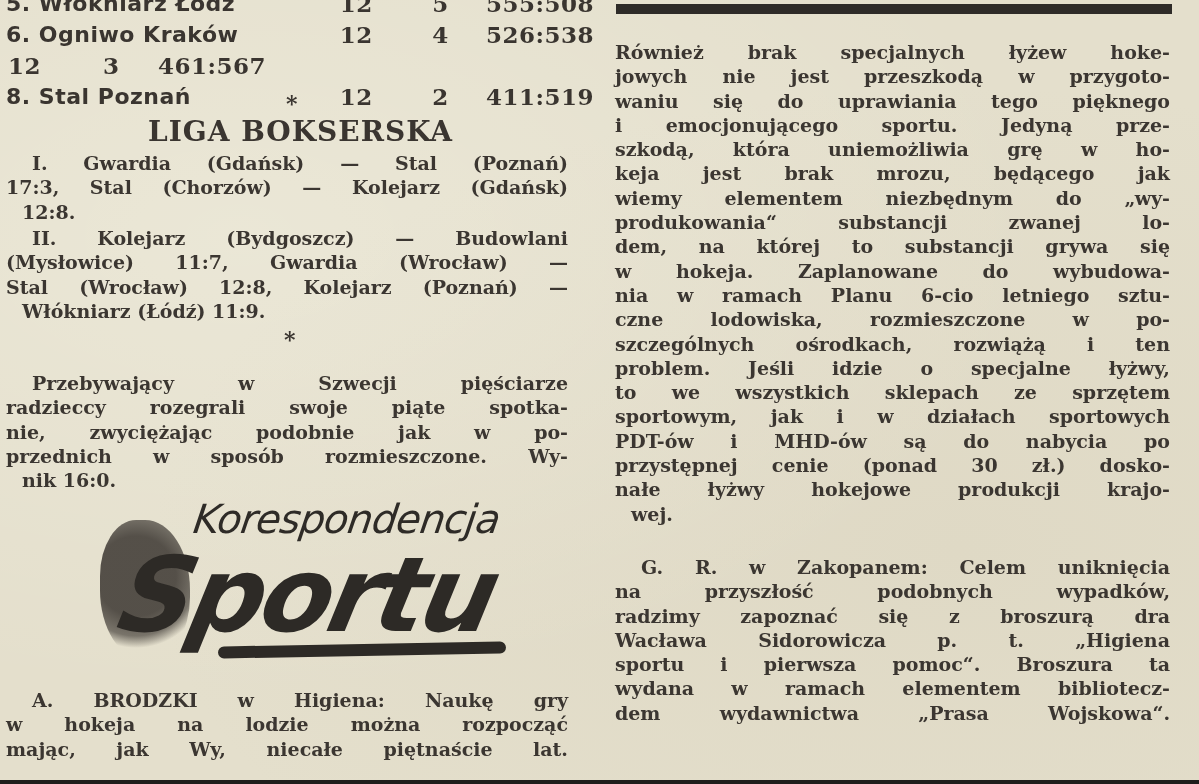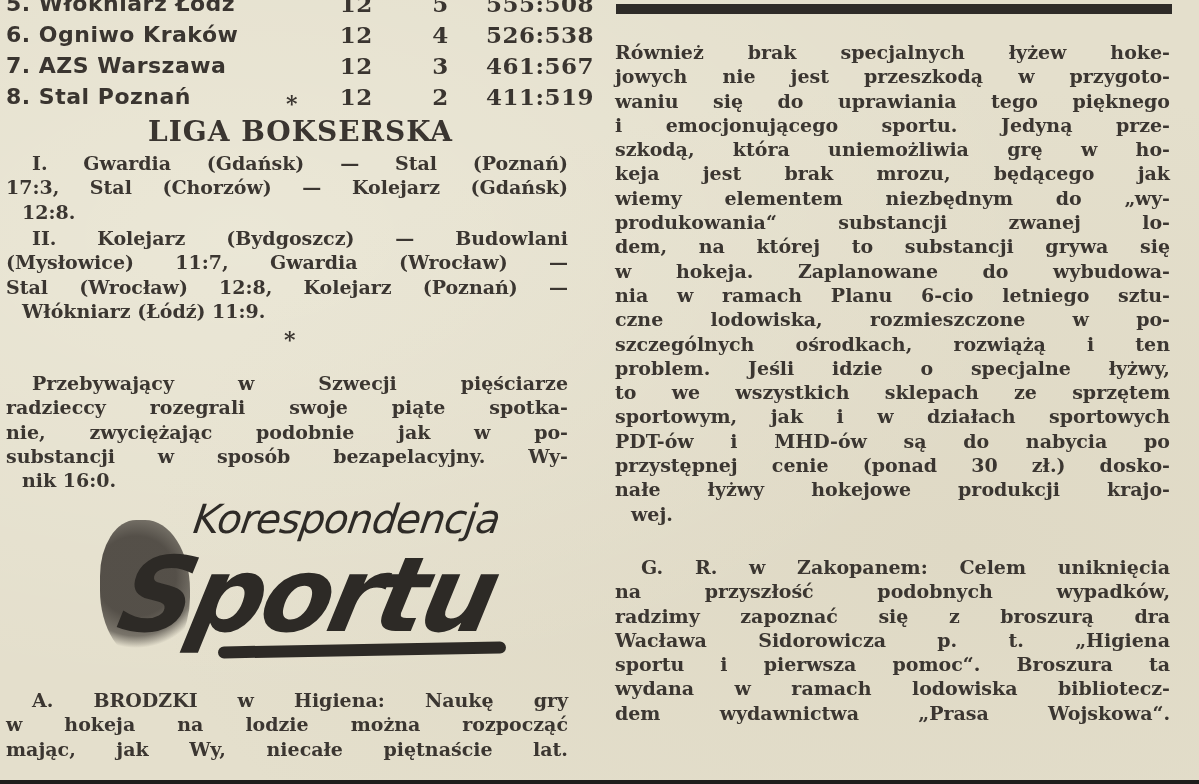--- a/index.html
+++ b/index.html
@@ -95,21 +95,20 @@
         <span class="points">5</span>
         <span class="ratio">555:508</span>
       </div>
       <div class="row">
         <span class="team"><span>6.</span> <span>Ogniwo Kraków</span></span>
         <span class="games">12</span>
         <span class="points">4</span>
         <span class="ratio">526:538</span>
       </div>
       <div class="row">
-        <span class="team"><span>7.</span> <span>AZS Warszawa</span></span>
         <span class="games">12</span>
         <span class="points">3</span>
         <span class="ratio">461:567</span>
       </div>
       <div class="row">
         <span class="team"><span>8.</span> <span>Stal Poznań</span></span>
         <span class="games">12</span>
         <span class="points">2</span>
         <span class="ratio">411:519</span>
       </div>
@@ -131,21 +130,21 @@
       <span class="line">Stal (Wrocław) 12:8, Kolejarz (Poznań) —</span>
       <span class="line last">Włókniarz (Łódź) 11:9.</span>
     </div>
 
     <span class="asterisk" style="left:284px; top:326px;">*</span>
 
     <div class="para" style="left:6px; top:371px; width:562px;">
       <span class="line indent">Przebywający w Szwecji pięściarze</span>
       <span class="line">radzieccy rozegrali swoje piąte spotka-</span>
       <span class="line">nie, zwyciężając podobnie jak w po-</span>
-      <span class="line">substancji w sposób bezapelacyjny. Wy-</span>
+      <span class="line">przednich w sposób rozmieszczone. Wy-</span>
       <span class="line last">nik 16:0.</span>
     </div>
 
     <div class="logo">
       <div class="blob"></div>
       <span class="small">Korespondencja</span>
       <span class="big">Sportu</span>
       <div class="underline"></div>
     </div>
 
@@ -181,19 +180,19 @@
       <span class="line">nałe łyżwy hokejowe produkcji krajo-</span>
       <span class="line last">wej.</span>
     </div>
 
     <div class="para" style="left:3px; top:555px; width:555px;">
       <span class="line indent"><span class="bold">G. R. w Zakopanem:</span> <span>Celem uniknięcia</span></span>
       <span class="line">na przyszłość podobnych wypadków,</span>
       <span class="line">radzimy zapoznać się z broszurą dra</span>
       <span class="line">Wacława Sidorowicza p. t. „Higiena</span>
       <span class="line">sportu i pierwsza pomoc“. Broszura ta</span>
-      <span class="line">wydana w ramach lodowiska bibliotecz-</span>
+      <span class="line">wydana w ramach elementem bibliotecz-</span>
       <span class="line">dem wydawnictwa „Prasa Wojskowa“.</span>
     </div>
   </div>
 
   <div class="bottom-bar"></div>
 </div>
 
 </body></html>

